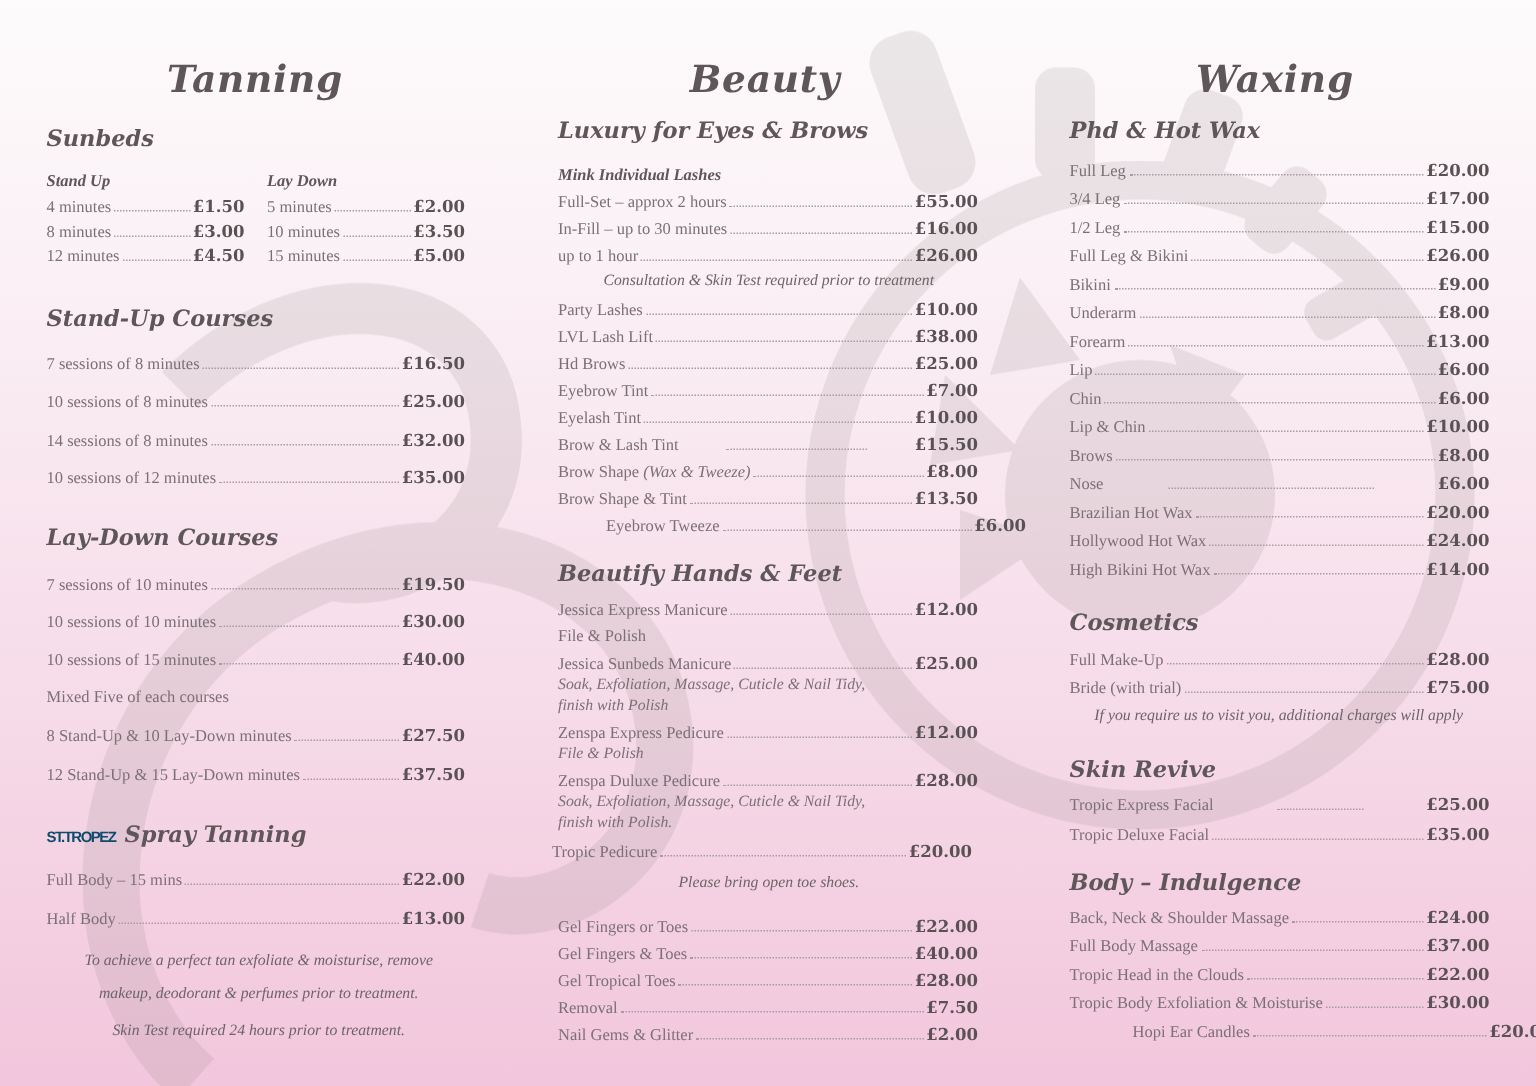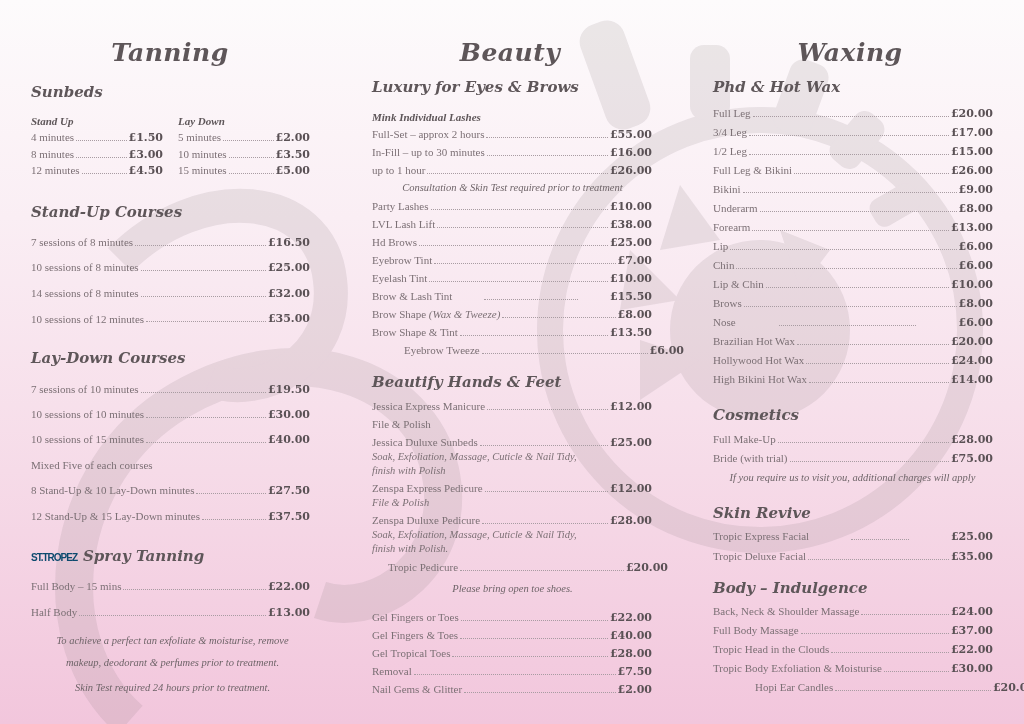--- a/index.html
+++ b/index.html
@@ -231,40 +231,40 @@
     </div>
 
   <div class="sec-title" style="left:372px;top:373px;">Beautify Hands &amp; Feet</div>
   <div class="row" style="left:372px;top:400px;width:280px;">
       <span class="lbl">Jessica Express Manicure</span>
       <span class="dots"></span>
       <span class="price">£12.00</span>
     </div>
   <div class="plain" style="left:372px;top:418px;">File &amp; Polish</div>
   <div class="row" style="left:372px;top:436px;width:280px;">
-      <span class="lbl">Jessica Duluxe Sunbeds</span>
+      <span class="lbl">Jessica Sunbeds Manicure</span>
       <span class="dots"></span>
       <span class="price">£25.00</span>
     </div>
   <div class="desc" style="left:372px;top:450px;">Soak, Exfoliation, Massage, Cuticle &amp; Nail Tidy,</div>
   <div class="desc" style="left:372px;top:464px;">finish with Polish</div>
   <div class="row" style="left:372px;top:482px;width:280px;">
       <span class="lbl">Zenspa Express Pedicure</span>
       <span class="dots"></span>
       <span class="price">£12.00</span>
     </div>
   <div class="desc" style="left:372px;top:496px;">File &amp; Polish</div>
   <div class="row" style="left:372px;top:514px;width:280px;">
       <span class="lbl">Zenspa Duluxe Pedicure</span>
       <span class="dots"></span>
       <span class="price">£28.00</span>
     </div>
   <div class="desc" style="left:372px;top:528px;">Soak, Exfoliation, Massage, Cuticle &amp; Nail Tidy,</div>
   <div class="desc" style="left:372px;top:542px;">finish with Polish.</div>
-  <div class="row" style="left:388px;top:561px;width:280px;justify-content:space-between;">
+  <div class="row" style="left:368px;top:561px;width:280px;justify-content:space-between;">
       <span class="lbl">Tropic Pedicure</span>
       <span class="dots"></span>
       <span class="price">£20.00</span>
     </div>
   <div class="note" style="left:360px;top:583px;width:305px;">Please bring open toe shoes.</div>
 
   <div class="row" style="left:372px;top:611px;width:280px;">
       <span class="lbl">Gel Fingers or Toes</span>
       <span class="dots"></span>
       <span class="price">£22.00</span>

